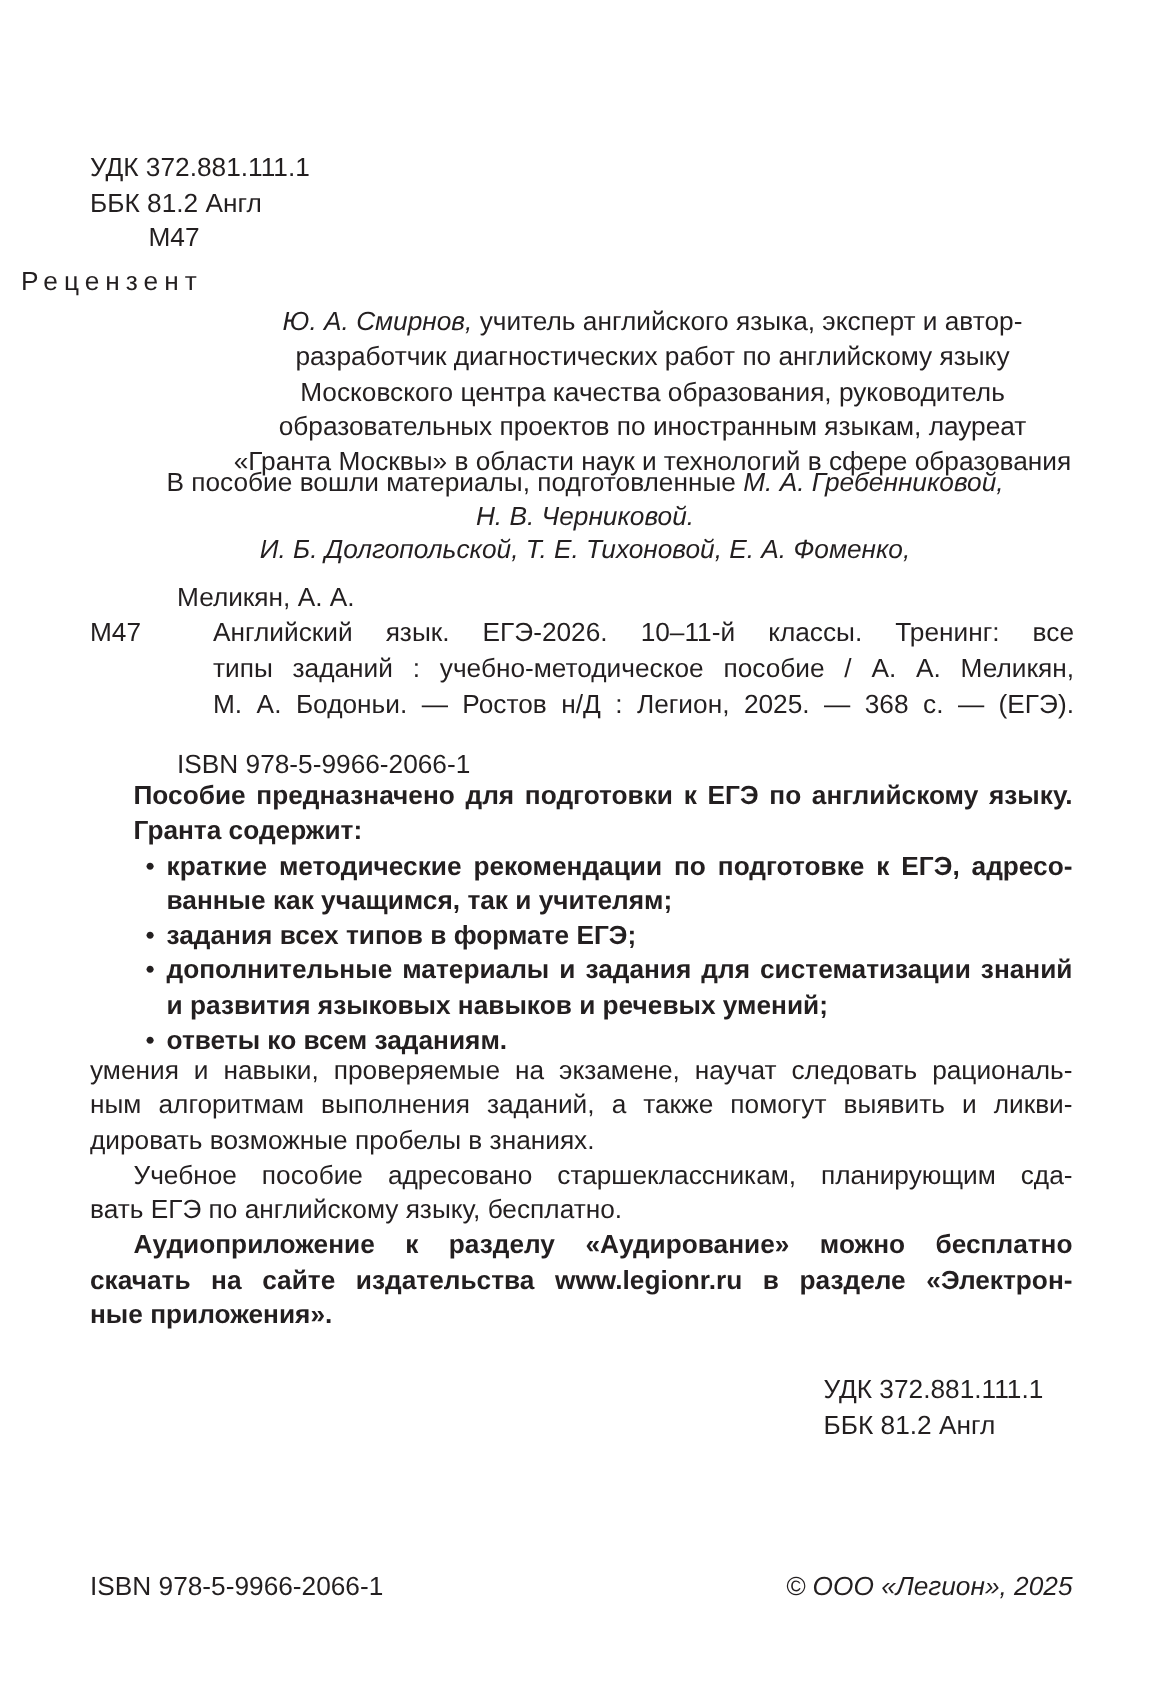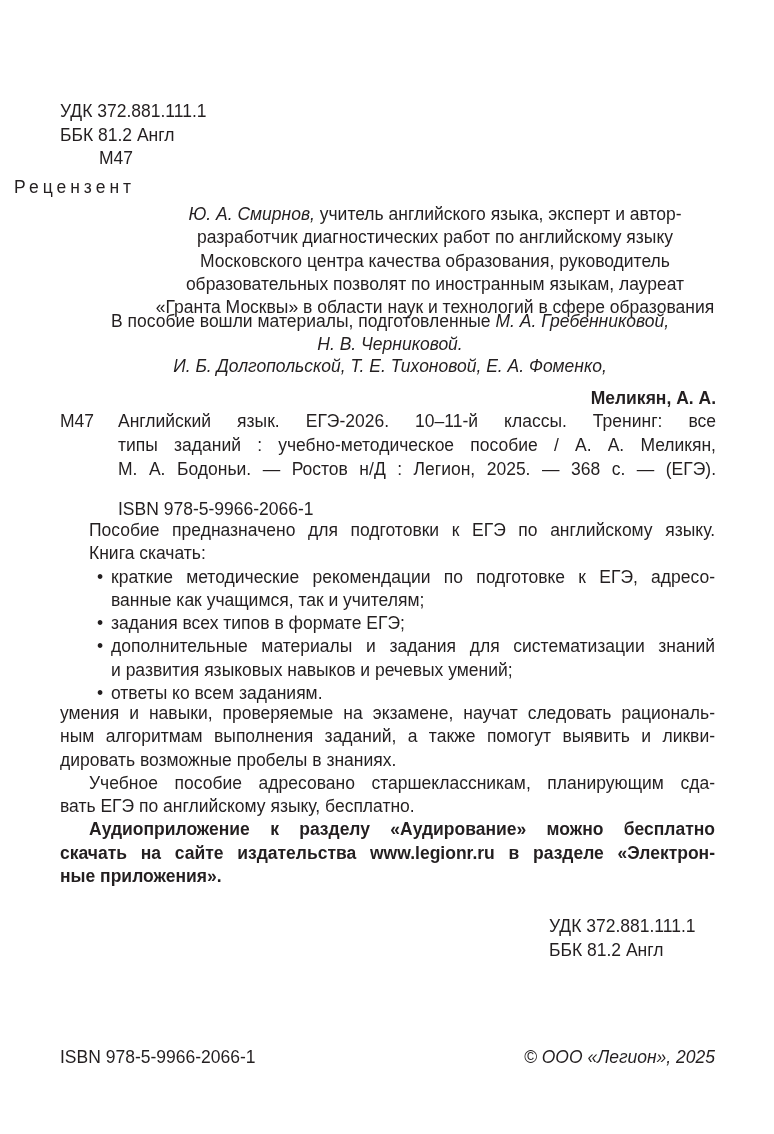--- a/index.html
+++ b/index.html
@@ -36,28 +36,28 @@
     }
     .reviewer-block div { height: 23.3px; white-space: nowrap; }
     .contrib-block {
       left: 100px; width: 580px; top: 310px;
       text-align: center;
     }
     .contrib-block div { height: 22.5px; white-space: nowrap; text-align: center; }
     i { font-style: italic; }
 
     .biblio { left: 60px; top: 387px; width: 656px; }
-    .biblio .author { padding-left: 58px; font-weight: bold; height: 23px; text-align: right; }
+    .biblio .author { padding-left: 58px; font-weight: normal; height: 23px; }
     .biblio .row { display: flex; height: 24px; }
     .biblio .code { width: 58px; flex: none; }
-    .biblio .jline { flex: 1; text-align: justify; text-align-last: justify; white-space: nowrap; }
+    .biblio .jline { flex: 1; text-align: justify; text-align-last: justify; white-space: nowrap; margin-left: 24px; }
     .biblio .isbn { padding-left: 58px; margin-top: 16px; }
 
     .annot { left: 89px; top: 519px; width: 626px; }
-    .annot .line { height: 23.3px; white-space: nowrap; text-align: justify; text-align-last: justify; }
+    .annot .line { height: 23.3px; white-space: nowrap; text-align: justify; text-align-last: justify; font-weight: bold; }
     .annot .line.left { text-align-last: left; }
     .annot .bullet-item { position: relative; padding-left: 22px; }
     .annot .bullet-item .dot { position: absolute; left: 8px; top: 0; }
     .annot2 { left: 60px; top: 702px; width: 655px; }
     .annot2 .line { height: 23.3px; white-space: nowrap; text-align: justify; text-align-last: justify; }
     .annot2 .line.left { text-align-last: left; }
     .annot2 .indent { padding-left: 29px; }
     .annot2 .bold { font-weight: bold; }
 
     .catalog-bottom { left: 549px; top: 915px; }
@@ -74,21 +74,21 @@
   <div>ББК 81.2 Англ</div>
   <div class="m47">М47</div>
 </div>
 
 <div class="abs reviewer-heading">Рецензент</div>
 
 <div class="abs reviewer-block">
   <div><i>Ю. А. Смирнов,</i><span> учитель английского языка, эксперт и автор-</span></div>
   <div>разработчик диагностических работ по английскому языку</div>
   <div>Московского центра качества образования, руководитель</div>
-  <div>образовательных позволят по иностранным языкам, лауреат</div>
+  <div>образовательных проектов по иностранным языкам, лауреат</div>
   <div>«Гранта Москвы» в области наук и технологий в сфере образования</div>
 </div>
 
 <div class="abs contrib-block">
   <div><span>В пособие вошли материалы, подготовленные </span><i>М. А. Гребенниковой,</i></div>
   <div><i>Н. В. Черниковой.</i></div>
   <div><i>И. Б. Долгопольской, Т. Е. Тихоновой, Е. А. Фоменко,</i></div>
 </div>
 
 <div class="abs biblio">
@@ -103,21 +103,21 @@
   </div>
   <div class="row">
     <span class="code"></span>
     <span class="jline">М. А. Бодоньи. — Ростов н/Д : Легион, 2025. — 368 с. — (ЕГЭ).</span>
   </div>
   <div class="isbn">ISBN 978-5-9966-2066-1</div>
 </div>
 
 <div class="abs annot">
   <div class="line">Пособие предназначено для подготовки к  ЕГЭ по английскому языку.</div>
-  <div class="line left">Книга скачать:</div>
+  <div class="line left">Гранта содержит:</div>
 
   <div class="bullet-item">
     <span class="dot">•</span>
     <div class="line">краткие методические рекомендации по подготовке к ЕГЭ, адресо-</div>
     <div class="line left">ванные как учащимся, так и учителям;</div>
   </div>
   <div class="bullet-item">
     <span class="dot">•</span>
     <div class="line left">задания всех типов в формате ЕГЭ;</div>
   </div>

